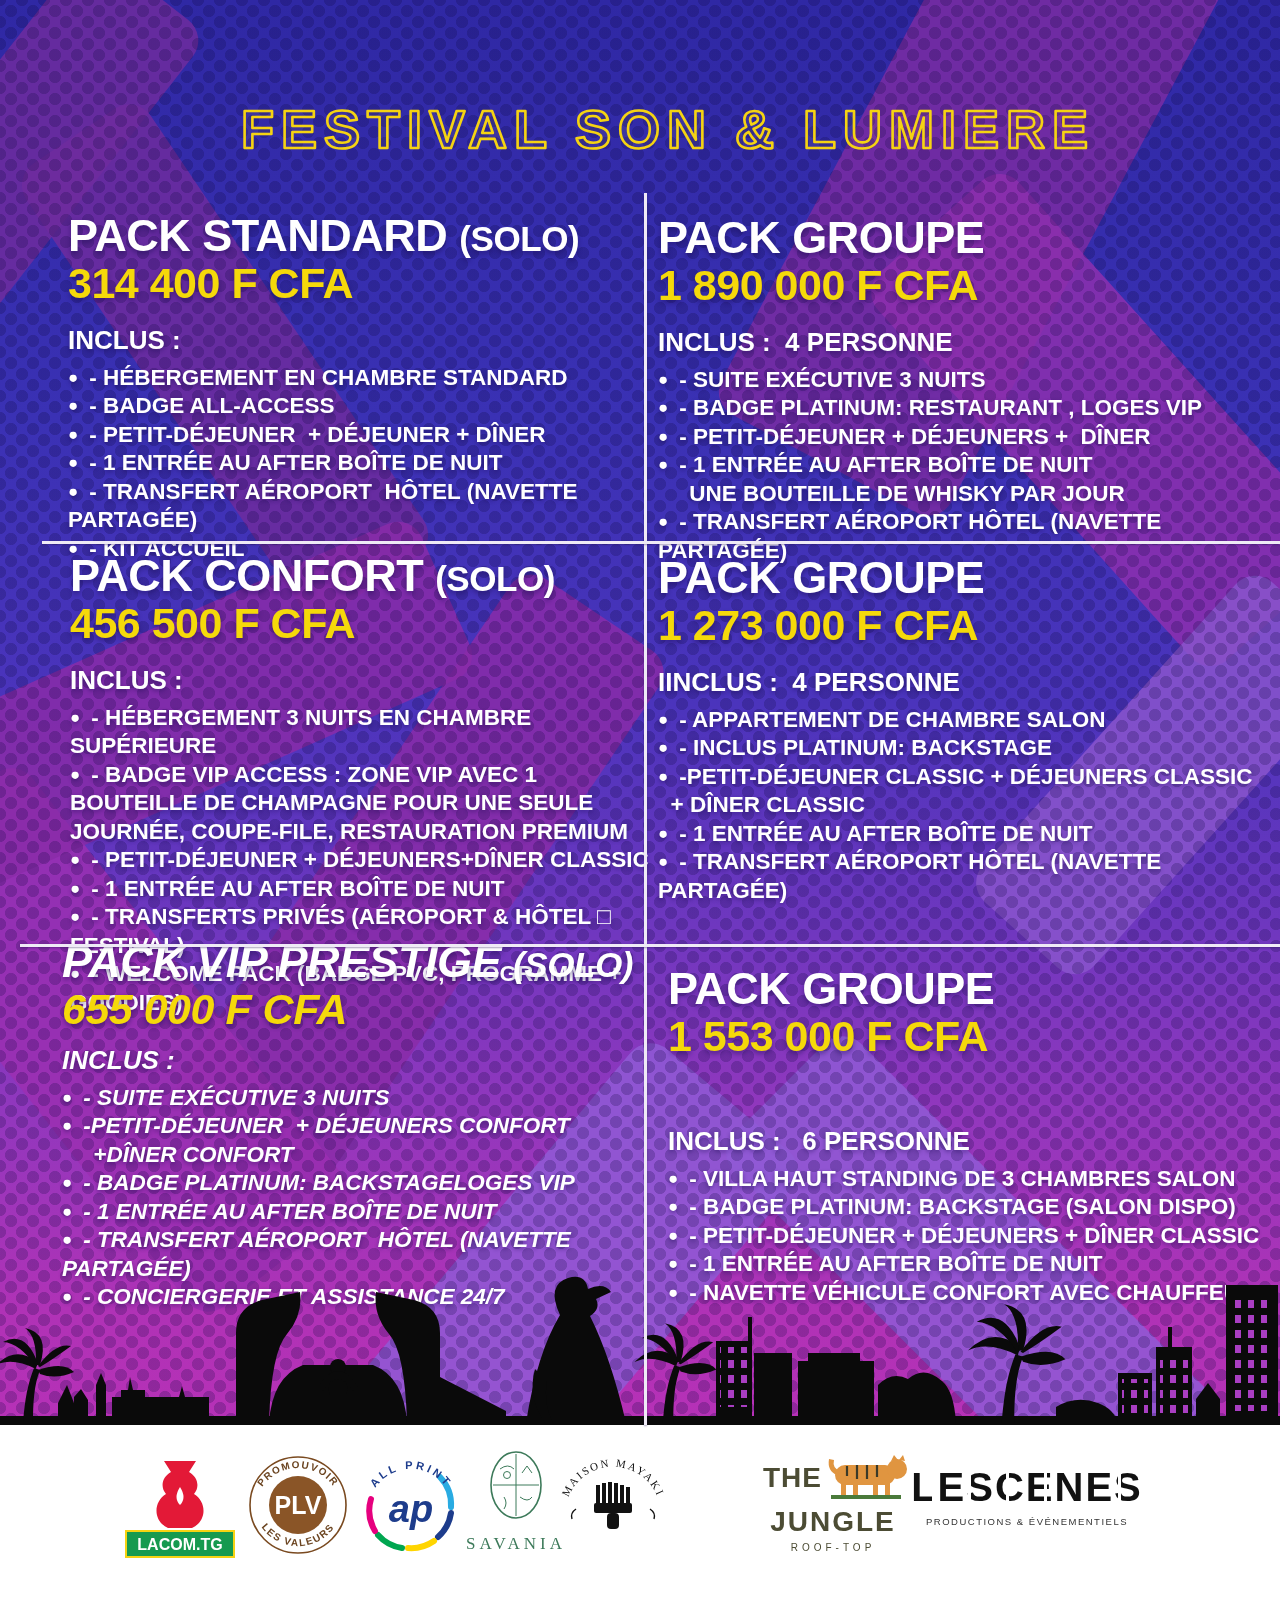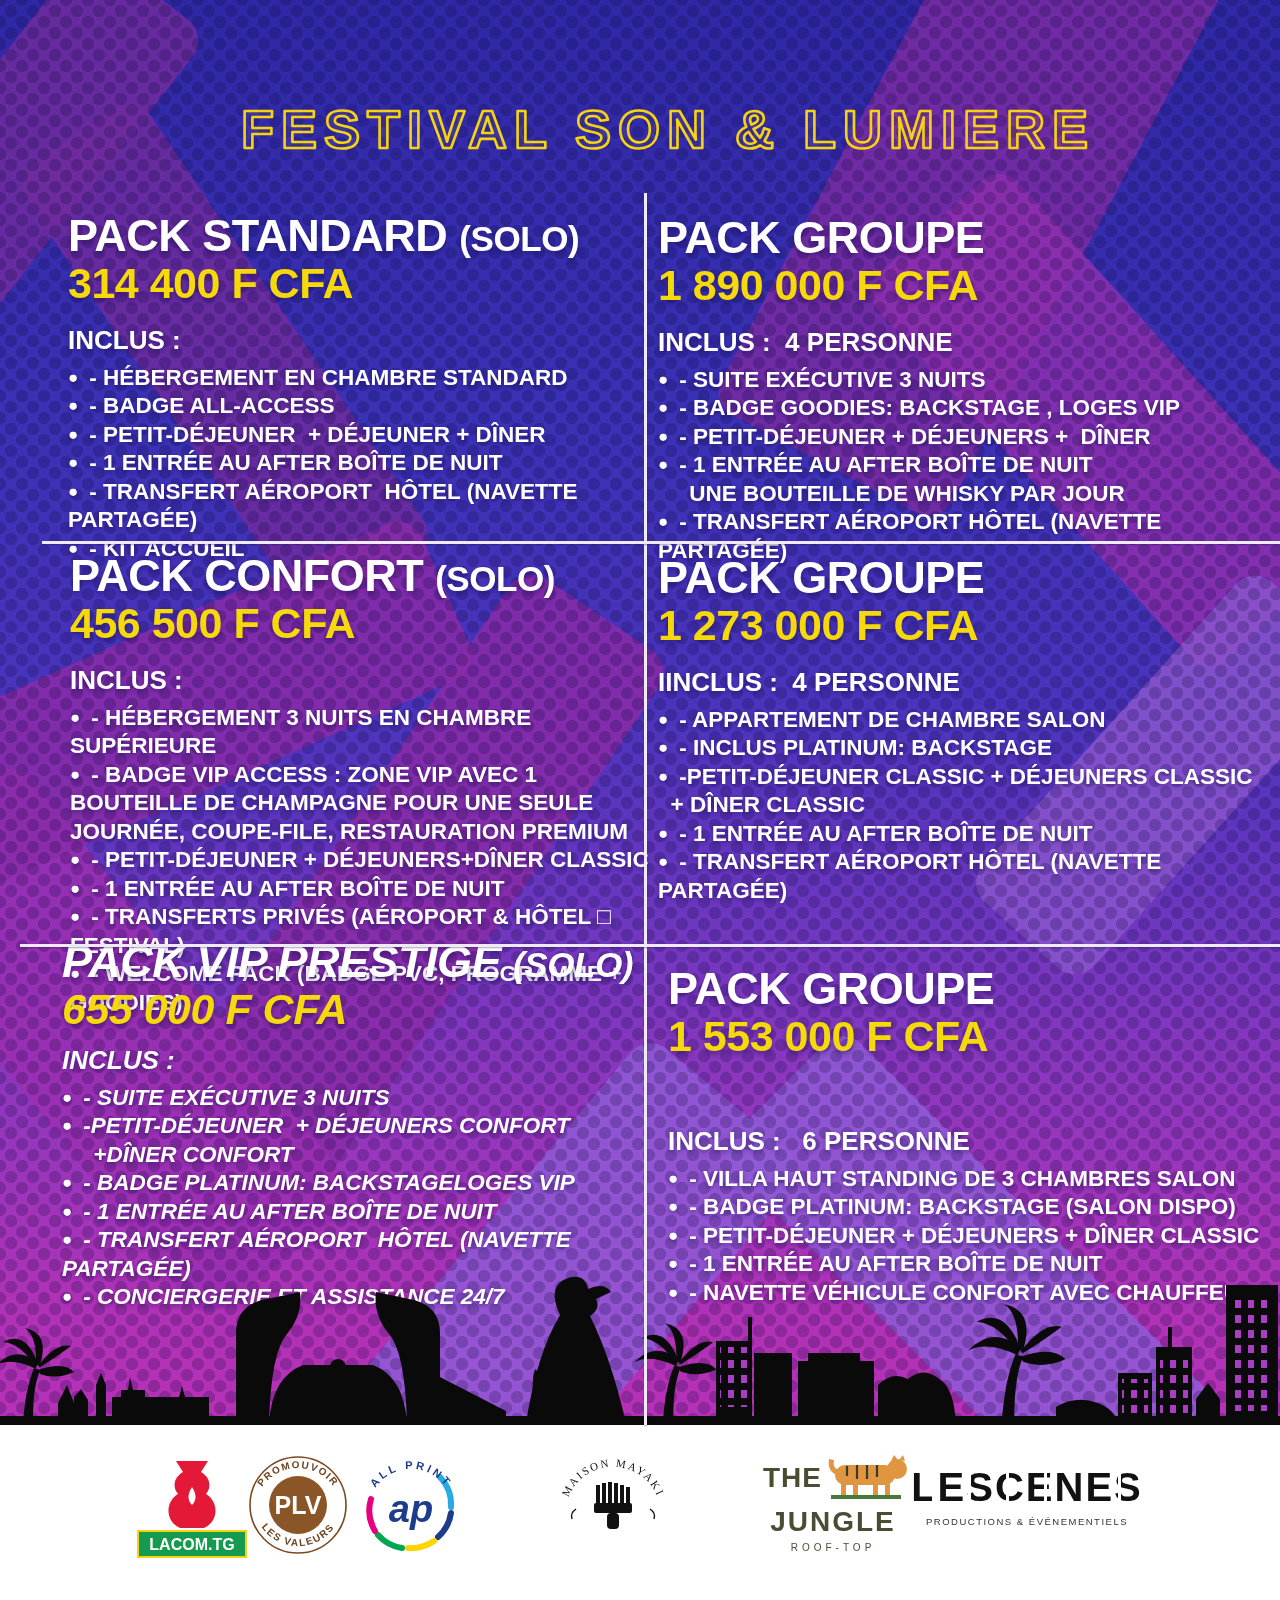--- a/index.html
+++ b/index.html
@@ -101,21 +101,21 @@
       <div class="item"><span class="dot">●</span><span class="item-text">- KIT ACCUEIL</span></div>
     </div>
   </div>
 
   <div class="pack pack2">
     <div class="pack-title"><span>PACK GROUPE</span> <span class="pack-suffix"></span></div>
     <div class="pack-price">1 890 000 F CFA</div>
     <div class="inclus">INCLUS :  4 PERSONNE</div>
     <div class="items">
       <div class="item"><span class="dot">●</span><span class="item-text">- SUITE EXÉCUTIVE 3 NUITS</span></div>
-      <div class="item"><span class="dot">●</span><span class="item-text">- BADGE GOODIES: BACKSTAGE , LOGES VIP</span></div>
+      <div class="item"><span class="dot">●</span><span class="item-text">- BADGE PLATINUM: RESTAURANT , LOGES VIP</span></div>
       <div class="item"><span class="dot">●</span><span class="item-text">- PETIT-DÉJEUNER + DÉJEUNERS +  DÎNER</span></div>
       <div class="item"><span class="dot">●</span><span class="item-text">- 1 ENTRÉE AU AFTER BOÎTE DE NUIT
      UNE BOUTEILLE DE WHISKY PAR JOUR</span></div>
       <div class="item"><span class="dot">●</span><span class="item-text">- TRANSFERT AÉROPORT HÔTEL (NAVETTE
 PARTAGÉE)</span></div>
     </div>
   </div>
 
   <div class="pack pack3">
     <div class="pack-title"><span>PACK CONFORT</span> <span class="pack-suffix">(SOLO)</span></div>
@@ -216,21 +216,21 @@
     <path d="M1156,168 v-76 h36 v76 z" fill="#0a0a0a"></path>
     <rect x="1160" y="98" width="28" height="60" fill="url(#win)"></rect>
     <rect x="1168" y="72" width="4" height="22" fill="#0a0a0a"></rect>
     <path d="M1226,168 V30 h52 v138 z" fill="#0a0a0a"></path>
     <rect x="1232" y="40" width="42" height="116" fill="url(#win)"></rect>
     <path d="M1196,168 v-24 l12,-16 12,16 v24 z" fill="#0a0a0a"></path>
   </svg>
 
   <div class="logo-band">
 
-    <div class="logo" style="left:192px; top:26px;">
+    <div class="logo" style="left:180px; top:26px;">
       <svg width="124" height="112">
         <path d="M46 10 h32 l-7 11 c9 5 11 15 5 22 c13 8 13 27 -2 34 h-24 c-15 -7 -15 -26 -2 -34 c-6 -7 -4 -17 5 -22 z" fill="#e31937"></path>
         <path d="M62 36 q7 11 0 18 q-7 -7 0 -18" fill="#ffffff"></path>
         <rect x="8" y="80" width="108" height="26" fill="#169a4f" stroke="#f5d312" stroke-width="2"></rect>
         <text x="62" y="99" text-anchor="middle" font-size="16" font-weight="bold" fill="#ffffff">LACOM.TG</text>
       </svg>
     </div>
 
     <div class="logo" style="left:298px; top:24px;">
       <svg width="112" height="112">
@@ -262,20 +262,29 @@
           <path d="M48,101 A40,40 0 0 1 24,88" stroke="#00a650"></path>
           <path d="M21,84 A40,40 0 0 1 17,52" stroke="#e6007e"></path>
         </g>
         <text font-size="11" font-weight="bold" fill="#1d3c8c" letter-spacing="3">
           <textPath href="#apTop" startOffset="50%" text-anchor="middle">ALL PRINT</textPath>
         </text>
         <text x="57" y="75" text-anchor="middle" font-size="38" font-weight="bold" font-style="italic" fill="#1d3c8c">ap</text>
       </svg>
     </div>
 
+    <div class="logo" style="left:516px; top:22px;">
+      <svg width="112" height="116">
+        <ellipse cx="56" cy="38" rx="25" ry="33" fill="none" stroke="#3d7a5a" stroke-width="1.6"></ellipse>
+        <path d="M33,38 h46 M56,7 v62 M40,22 q8,-6 14,0 M60,50 q8,6 12,0" fill="none" stroke="#3d7a5a" stroke-width="1"></path>
+        <circle cx="47" cy="28" r="3.5" fill="none" stroke="#3d7a5a" stroke-width="1"></circle>
+        <path d="M62,26 l5,-7 5,7 M44,50 q4,6 0,12" fill="none" stroke="#3d7a5a" stroke-width="1"></path>
+        <text x="56" y="102" text-anchor="middle" font-size="17" letter-spacing="4" fill="#3d7a5a" font-family="Liberation Serif, DejaVu Serif, serif">SAVANIA</text>
+      </svg>
+    </div>
 
     <div class="logo" style="left:613px; top:22px;">
       <svg width="122" height="110">
         <defs>
             <path id="mkTop" d="M14,58 A48,48 0 0 1 108,58"></path>
           </defs>
         <text font-size="11" fill="#111111" letter-spacing="2" font-family="Liberation Serif, DejaVu Serif, serif">
           <textPath href="#mkTop" startOffset="50%" text-anchor="middle">MAISON  MAYAKI</textPath>
         </text>
         <g fill="#111111">

